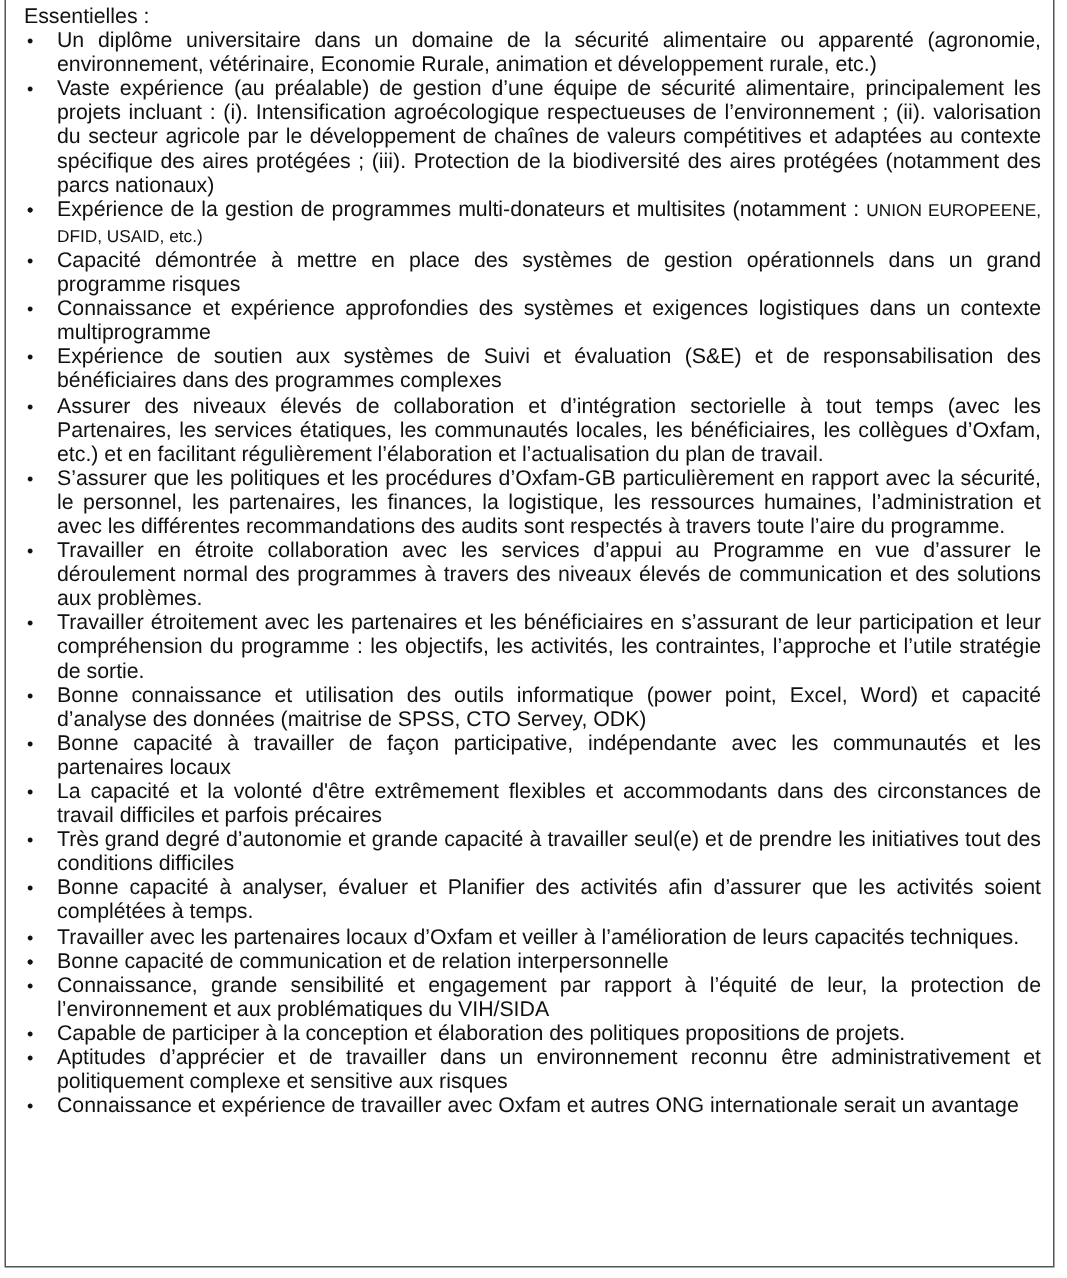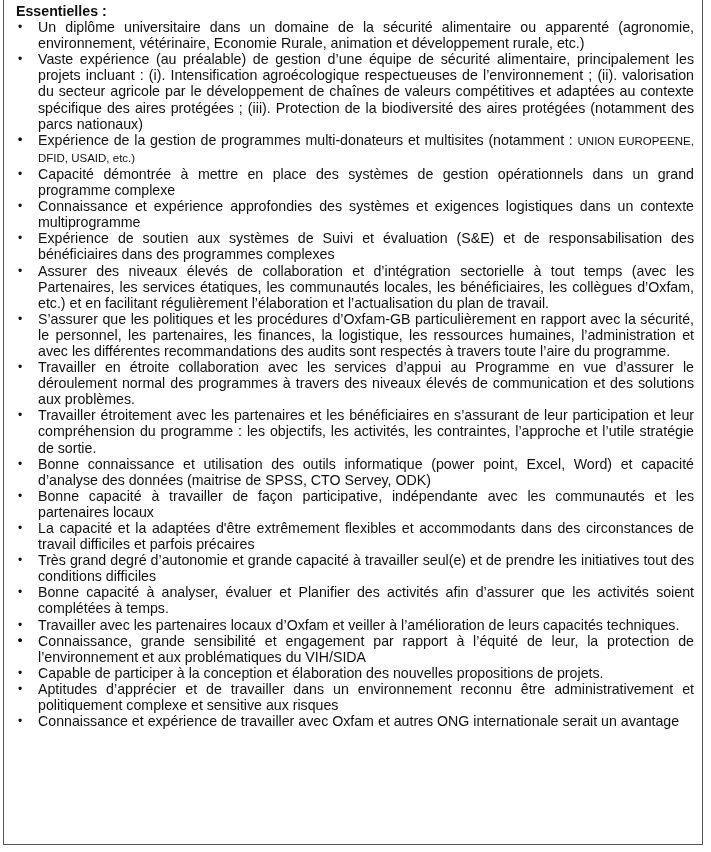--- a/index.html
+++ b/index.html
@@ -9,52 +9,52 @@
     left: 3px; top: -2px;
     width: 700px; height: 847px;
     border: 1px solid #555;
     box-sizing: border-box;
     padding: 2px 8px 0 12px;
     font-family: "Liberation Sans", sans-serif;
     font-size: 14.2px;
     line-height: 16.1px;
     color: #111;
   }
-  .heading { font-weight: bold; margin: 2px 0 0 0; }
+  .heading { font-weight: normal; margin: 2px 0 0 0; }
   ul { list-style: none; margin: 0; padding: 0; }
   li { position: relative; padding-left: 22px; text-align: justify; }
   li .bullet {
     position: absolute; left: 2px; top: 0;
     font-size: 12px;
   }
   .small { font-size: 11.5px; }
 </style>
 </head>
 <body>
 
 <div class="box">
   <div class="heading">Essentielles :</div>
   <ul>
     <li><span class="bullet">•</span><span>Un diplôme universitaire dans un domaine de la sécurité alimentaire ou apparenté (agronomie, environnement, vétérinaire, Economie Rurale, animation et développement rurale, etc.)</span></li>
     <li><span class="bullet">•</span><span>Vaste expérience (au préalable) de gestion d’une équipe de sécurité alimentaire, principalement les projets incluant : (i). Intensification agroécologique respectueuses de l’environnement ; (ii). valorisation du secteur agricole par le développement de chaînes de valeurs compétitives et adaptées au contexte spécifique des aires protégées ; (iii). Protection de la biodiversité des aires protégées (notamment des parcs nationaux)</span></li>
     <li><span class="bullet">•</span></li>
     <li><span class="bullet">•</span><span>Expérience de la gestion de programmes multi-donateurs et multisites (notamment : </span><span class="small">UNION EUROPEENE, DFID, USAID, etc.)</span></li>
-    <li><span class="bullet">•</span><span>Capacité démontrée à mettre en place des systèmes de gestion opérationnels dans un grand programme complexe</span></li>
+    <li><span class="bullet">•</span><span>Capacité démontrée à mettre en place des systèmes de gestion opérationnels dans un grand programme risques</span></li>
     <li><span class="bullet">•</span><span>Connaissance et expérience approfondies des systèmes et exigences logistiques dans un contexte multiprogramme</span></li>
     <li><span class="bullet">•</span><span>Expérience de soutien aux systèmes de Suivi et évaluation (S&amp;E) et de responsabilisation des bénéficiaires dans des programmes complexes</span></li>
     <li><span class="bullet">•</span><span>Assurer des niveaux élevés de collaboration et d’intégration sectorielle à tout temps (avec les Partenaires, les services étatiques, les communautés locales, les bénéficiaires, les collègues d’Oxfam, etc.) et en facilitant régulièrement l’élaboration et l’actualisation du plan de travail.</span></li>
     <li><span class="bullet">•</span><span>S’assurer que les politiques et les procédures d’Oxfam-GB particulièrement en rapport avec la sécurité, le personnel, les partenaires, les finances, la logistique, les ressources humaines, l’administration et avec les différentes recommandations des audits sont respectés à travers toute l’aire du programme.</span></li>
     <li><span class="bullet">•</span><span>Travailler en étroite collaboration avec les services d’appui au Programme en vue d’assurer le déroulement normal des programmes à travers des niveaux élevés de communication et des solutions aux problèmes.</span></li>
     <li><span class="bullet">•</span><span>Travailler étroitement avec les partenaires et les bénéficiaires en s’assurant de leur participation et leur compréhension du programme : les objectifs, les activités, les contraintes, l’approche et l’utile stratégie de sortie.</span></li>
     <li><span class="bullet">•</span><span>Bonne connaissance et utilisation des outils informatique (power point, Excel, Word) et capacité d’analyse des données (maitrise de SPSS, CTO Servey, ODK)</span></li>
     <li><span class="bullet">•</span><span>Bonne capacité à travailler de façon participative, indépendante avec les communautés et les partenaires locaux</span></li>
-    <li><span class="bullet">•</span><span>La capacité et la adaptées d'être extrêmement flexibles et accommodants dans des circonstances de travail difficiles et parfois précaires</span></li>
+    <li><span class="bullet">•</span><span>La capacité et la volonté d'être extrêmement flexibles et accommodants dans des circonstances de travail difficiles et parfois précaires</span></li>
     <li><span class="bullet">•</span><span>Très grand degré d’autonomie et grande capacité à travailler seul(e) et de prendre les initiatives tout des conditions difficiles</span></li>
     <li><span class="bullet">•</span><span>Bonne capacité à analyser, évaluer et Planifier des activités afin d’assurer que les activités soient complétées à temps.</span></li>
     <li><span class="bullet">•</span><span>Travailler avec les partenaires locaux d’Oxfam et veiller à l’amélioration de leurs capacités techniques.</span></li>
     <li><span class="bullet">•</span></li>
-    <li><span class="bullet">•</span></li>
+    <li><span class="bullet">•</span><span>Bonne capacité de communication et de relation interpersonnelle</span></li>
     <li><span class="bullet">•</span><span>Connaissance, grande sensibilité et engagement par rapport à l’équité de leur, la protection de l’environnement et aux problématiques du VIH/SIDA</span></li>
-    <li><span class="bullet">•</span><span>Capable de participer à la conception et élaboration des nouvelles propositions de projets.</span></li>
+    <li><span class="bullet">•</span><span>Capable de participer à la conception et élaboration des politiques propositions de projets.</span></li>
     <li><span class="bullet">•</span><span>Aptitudes d’apprécier et de travailler dans un environnement reconnu être administrativement et politiquement complexe et sensitive aux risques</span></li>
     <li><span class="bullet">•</span><span>Connaissance et expérience de travailler avec Oxfam et autres ONG internationale serait un avantage</span></li>
   </ul>
 </div>
 
 </body></html>

